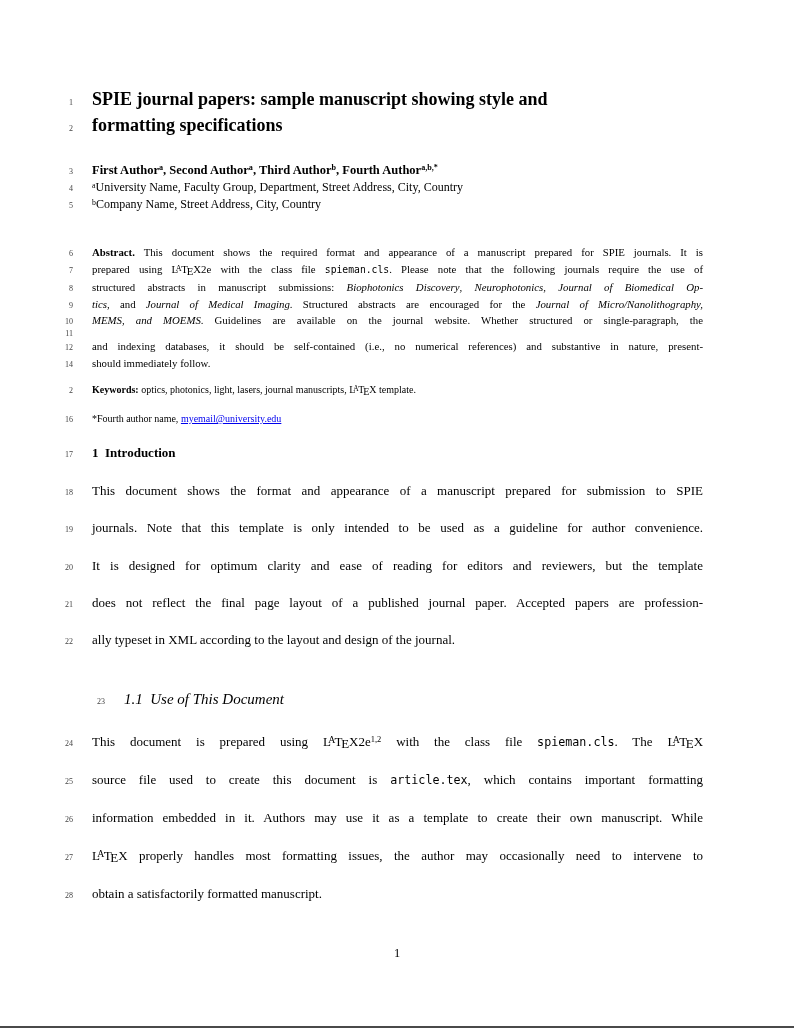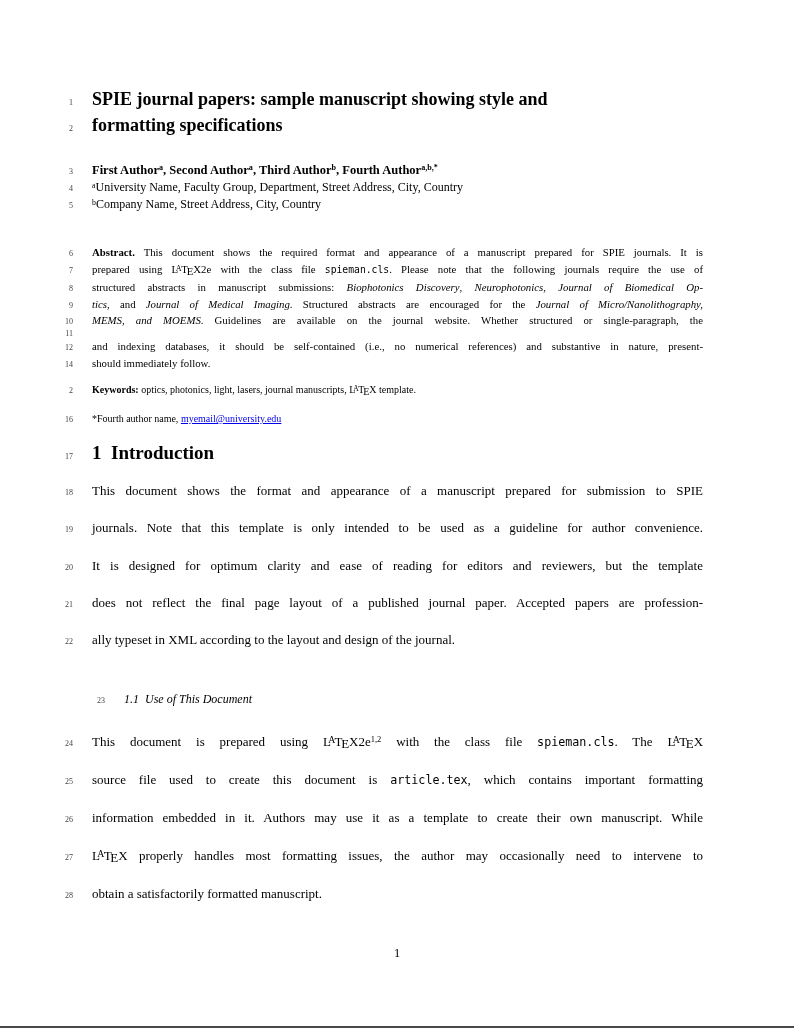--- a/index.html
+++ b/index.html
@@ -27,25 +27,25 @@
   .b-title .content { font-size: 18px; font-weight: bold; line-height: 26px; }
   .b-authors { margin-top: 24px; }
   .b-authors .content { font-size: 12.5px; font-weight: bold; line-height: 17px; }
   .b-affil .content { font-size: 12px; line-height: 17px; }
   .b-abstract { margin-top: 31px; }
   .b-abstract .content { font-size: 10.8px; line-height: 16.6px; text-align: justify; text-align-last: justify; }
   .b-keywords { margin-top: 9px; }
   .b-keywords .content, .b-corr .content { font-size: 10px; line-height: 19px; }
   .b-corr { margin-top: 9px; }
   .b-sec { margin-top: 15px; }
-  .b-sec .content { font-size: 19px; font-weight: bold; line-height: 20px; }
+  .b-sec .content { font-size: 13px; font-weight: bold; line-height: 20px; }
   .b-body .content { font-size: 13px; line-height: 37.3px; text-align: justify; text-align-last: justify; }
   .b-body-first { margin-top: 9px; }
   .b-subsec { margin-top: 30px; padding-left: 32px; }
-  .b-subsec .content { font-size: 12px; font-style: italic; line-height: 20px; }
+  .b-subsec .content { font-size: 15px; font-style: italic; line-height: 20px; }
   .b-body-second { margin-top: 14px; }
   .content.last { text-align-last: left; }
 
   .mono { font-family: "DejaVu Sans Mono", "Liberation Mono", monospace; font-size: 0.9em; }
   sup { font-size: 0.65em; line-height: 0; vertical-align: baseline; position: relative; top: -0.45em; }
   .email { color: var(--link-color, #0000EE); text-decoration: underline; cursor: pointer; }
 
   .latex-logo { white-space: nowrap; }
   .lxA { display: inline-block; font-size: 0.75em; position: relative; top: -0.25em; margin-left: -0.28em; margin-right: -0.06em; }
   .lxE { display: inline-block; position: relative; top: 0.21em; margin-left: -0.11em; }

